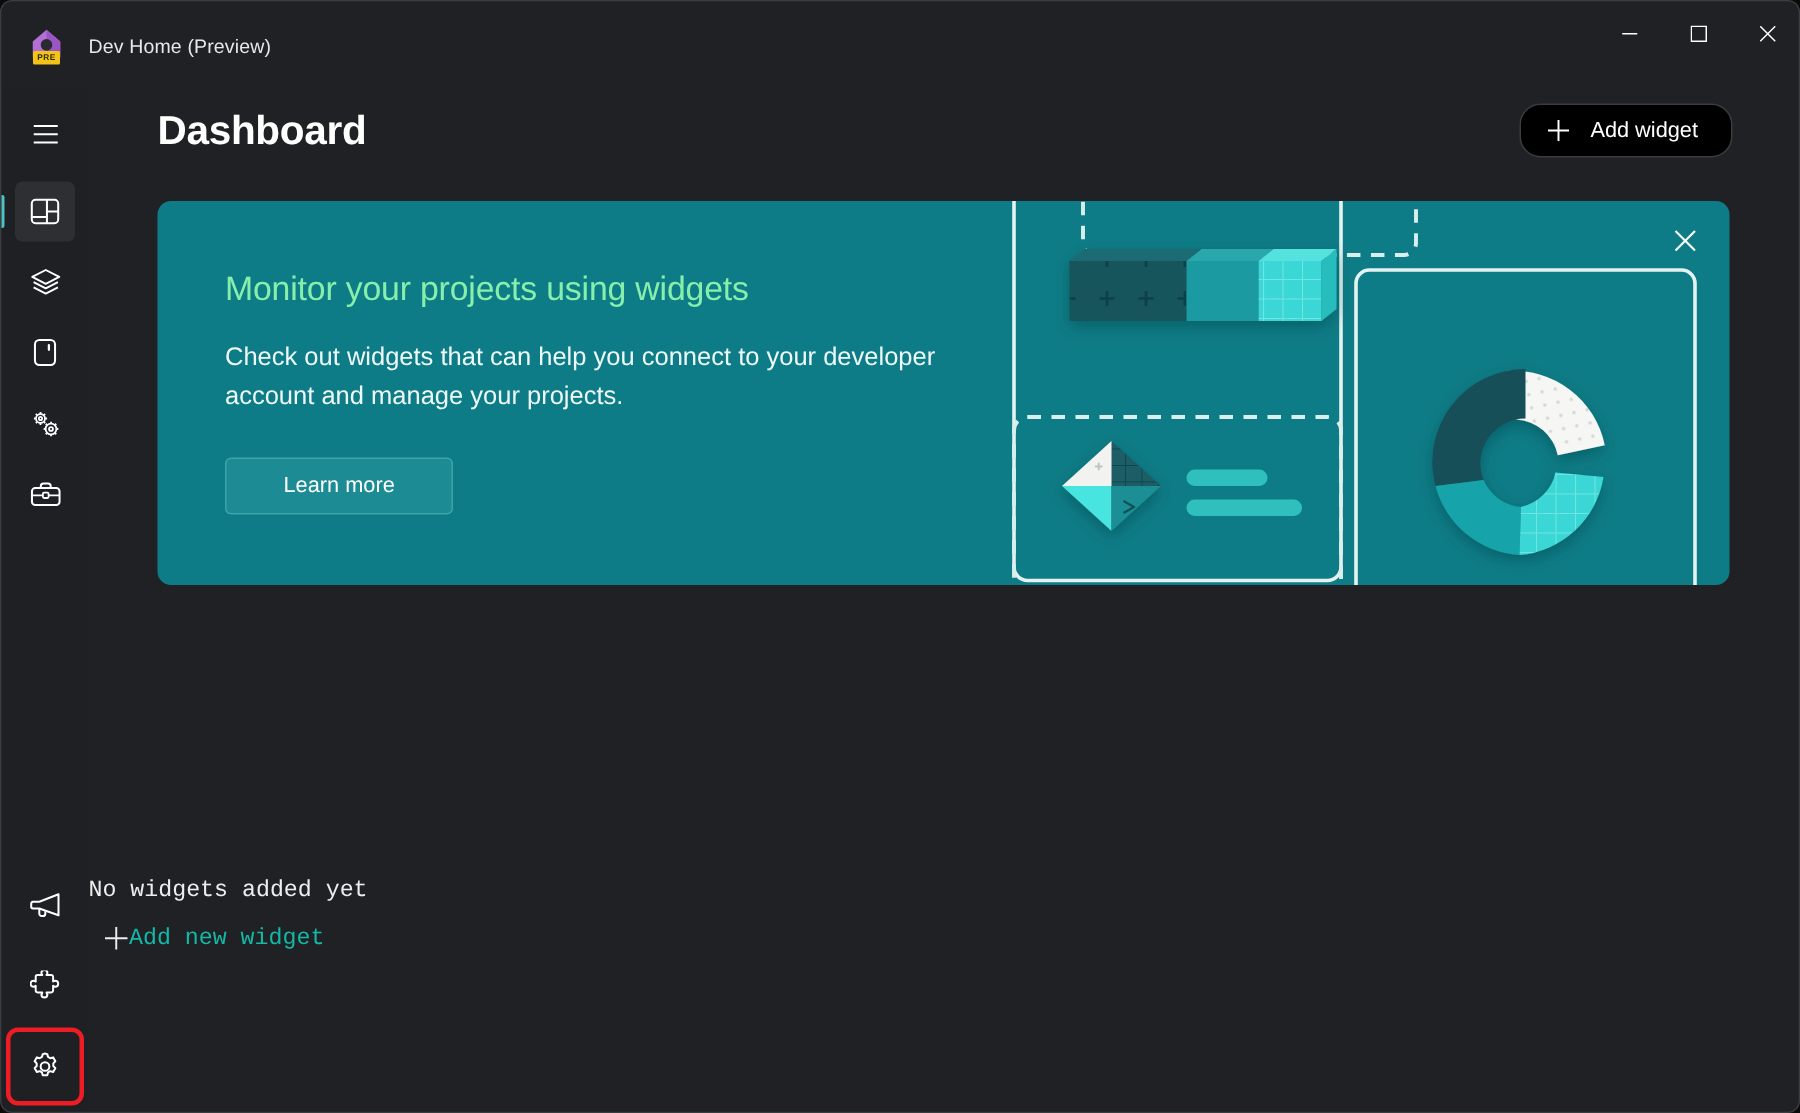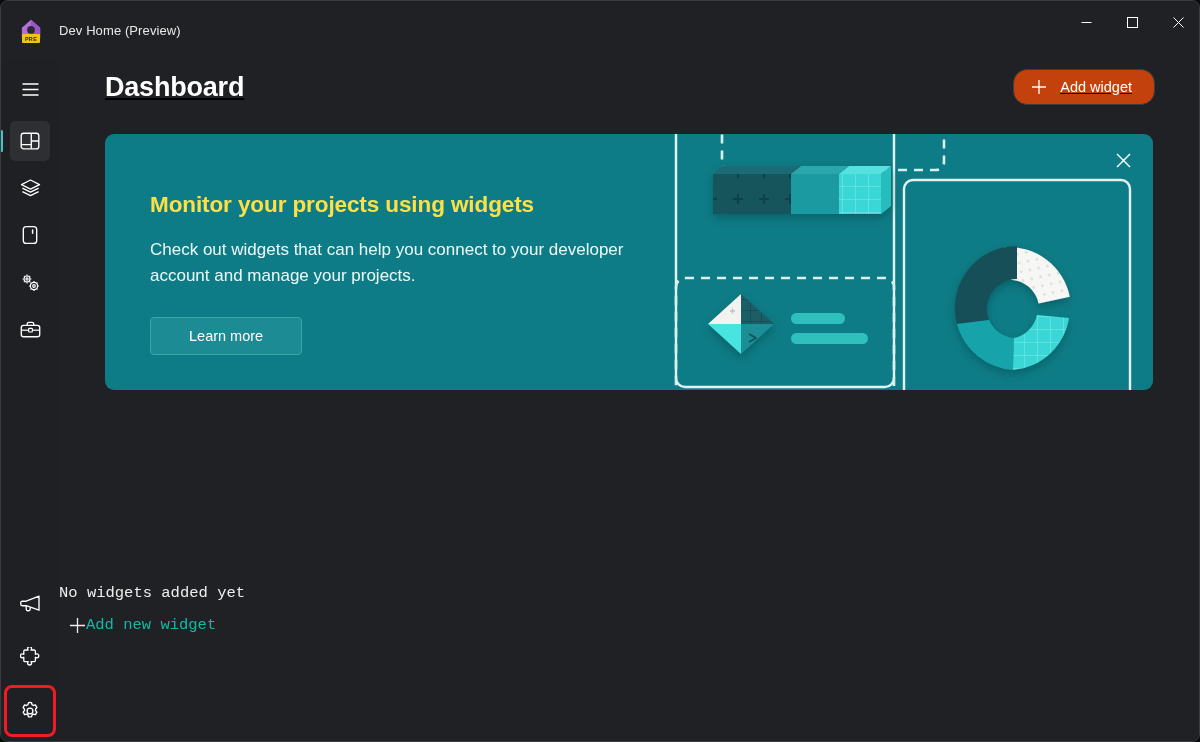--- a/index.html
+++ b/index.html
@@ -114,33 +114,32 @@
     background: #202124;
   }
 
   .page-header {
     position: absolute;
     left: 46px; top: 10px;
     display: flex;
     align-items: center;
     width: 1050px;
     justify-content: space-between;
-    text-decoration: underline;
   }
   .page-title {
     font-size: 27px;
     font-weight: bold;
     color: #ffffff;
     letter-spacing: -.2px;
   }
   .add-widget-btn {
     display: flex;
     align-items: center;
     gap: 13px;
-    background: #c2410c;
+    background: #000000;
     border: 1px solid #3a3c3f;
     border-radius: 14px;
     padding: 9px 22px 9px 17px;
     color: #ffffff;
     font-size: 14.5px;
     margin-left: 48px;
   }
 
   
   .banner {
@@ -152,24 +151,23 @@
     border-radius: 9px;
     overflow: hidden;
   }
   .banner-text {
     position: absolute;
     left: 45px; top: 46px;
     width: 560px;
   }
   .banner-title {
     font-size: 22.5px;
-    font-weight: bold;
-    color: #fde047;
+    font-weight: normal;
+    color: #86efac;
     letter-spacing: -.1px;
-    margin-top: 12px;
   }
   .banner-body {
     margin-top: 19px;
     font-size: 17px;
     line-height: 1.55;
     color: #eefafa;
     max-width: 530px;
   }
   .learn-more {
     margin-top: 27px;

